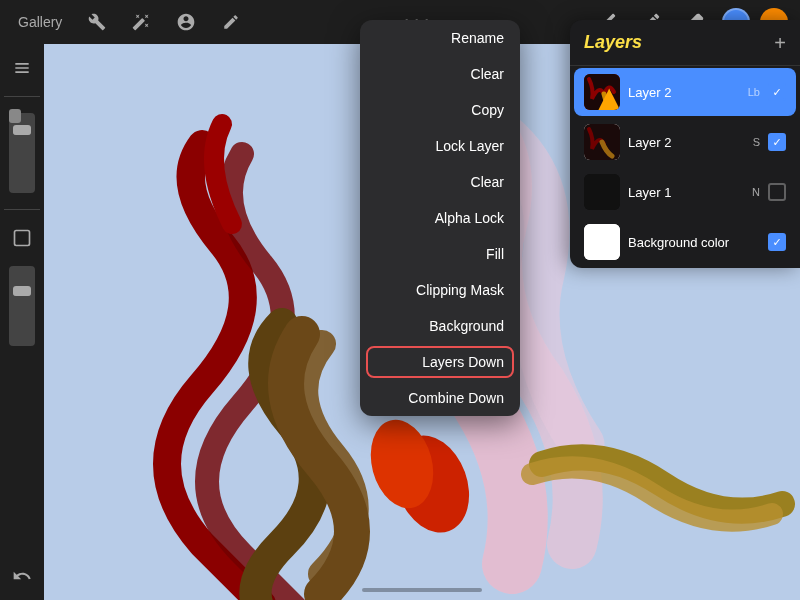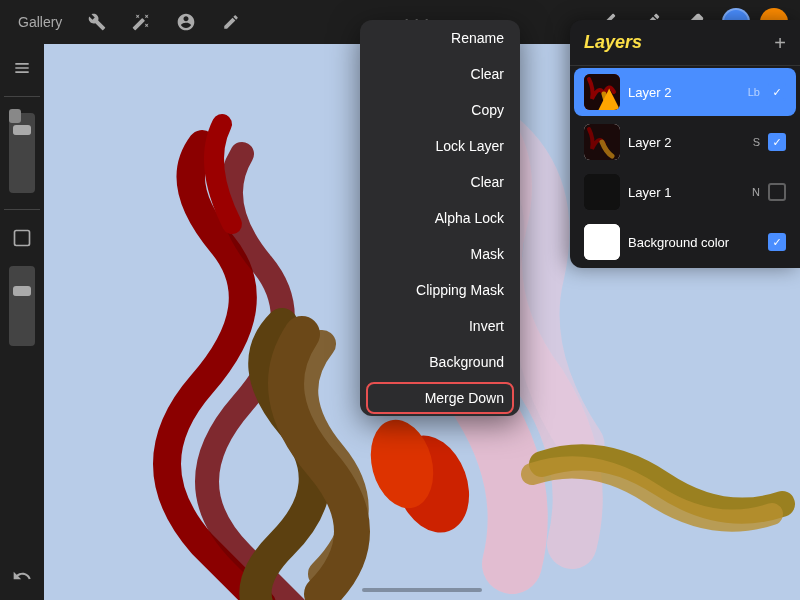--- a/index.html
+++ b/index.html
@@ -398,25 +398,25 @@
   </svg>
 </div>
 
 <div id="context-menu">
   <div class="menu-item">Rename</div>
   <div class="menu-item">Clear</div>
   <div class="menu-item">Copy</div>
   <div class="menu-item">Lock Layer</div>
   <div class="menu-item">Clear</div>
   <div class="menu-item">Alpha Lock</div>
-  <div class="menu-item">Mask</div>
+  <div class="menu-item">Fill</div>
   <div class="menu-item">Clipping Mask</div>
-  <div class="menu-item">Invert</div>
   <div class="menu-item">Background</div>
-  <div class="menu-item highlighted">Merge Down</div>
+  <div class="menu-item highlighted">Layers Down</div>
+  <div class="menu-item">Combine Down</div>
 </div>
 
 <div id="layers-panel">
   <div class="layers-header">
     <span class="layers-title">Layers</span>
     <span class="layers-add-btn">+</span>
   </div>
 
   <div class="layer-row active">
     <div class="layer-thumbnail thumb-layer2-top">

